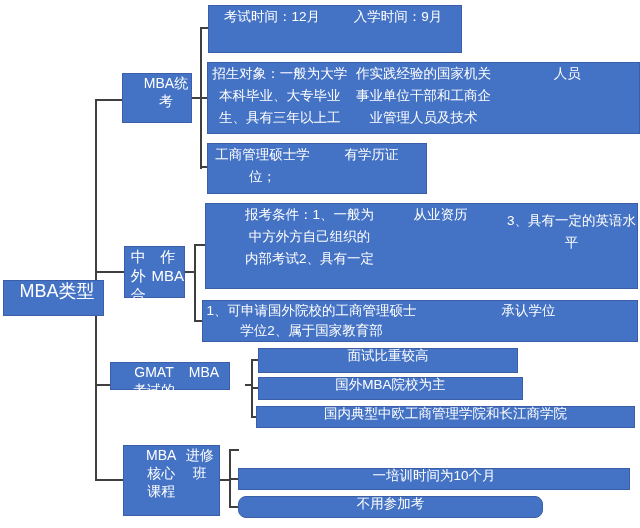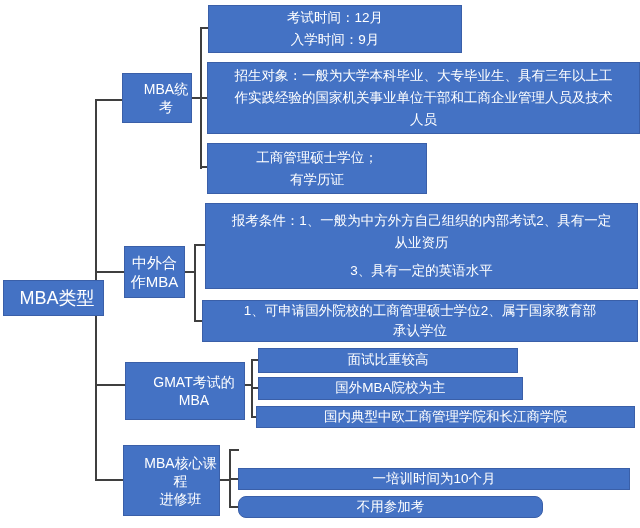--- a/index.html
+++ b/index.html
@@ -6,21 +6,21 @@
   .canvas{
     position:relative;width:640px;height:528px;background:#fff;overflow:hidden;
     font-family:"Liberation Sans","DejaVu Sans",sans-serif;
   }
   .hline,.vline{position:absolute;background:#3f3f3f;z-index:1;}
   .hline{height:2px;}
   .vline{width:2px;}
   .box{
     position:absolute;z-index:2;box-sizing:border-box;
     background:#4472C4;border:1px solid #3a5fa8;color:#fff;
-    display:flex;flex-direction:column;align-items:flex-start;justify-content:center;
+    display:flex;flex-direction:row;align-items:flex-start;justify-content:center;
     text-align:center;font-size:13.5px;line-height:22px;
   }
   .box .ln{display:block;width:100%;}
   .box .gap3{margin-top:6px;}
   .root{font-size:18px;line-height:20px;}
   .nodelbl{font-size:14px;line-height:18px;padding-left:18px;}
   .node2{font-size:15px;line-height:19px;}
   .small{line-height:1.1;}
 </style>
 </head>
@@ -77,31 +77,31 @@
   <div class="box" style="left:207px;top:143px;width:220px;height:51px;">
     <span class="ln">工商管理硕士学位；</span>
     <span class="ln">有学历证</span>
   </div>
 
   <div class="box node2" style="left:124px;top:246px;width:61px;height:52px;">
     <span class="ln">中外合</span>
     <span class="ln">作MBA</span>
   </div>
 
-  <div class="box" style="left:205px;top:203px;width:433px;height:86px;">
+  <div class="box" style="left:205px;top:203px;width:433px;height:86px;padding-left:38px;">
     <span class="ln">报考条件：1、一般为中方外方自己组织的内部考试2、具有一定</span>
     <span class="ln">从业资历</span>
     <span class="ln gap3">3、具有一定的英语水平</span>
   </div>
   <div class="box" style="left:202px;top:300px;width:436px;height:42px;line-height:20px;">
     <span class="ln">1、可申请国外院校的工商管理硕士学位2、属于国家教育部</span>
     <span class="ln">承认学位</span>
   </div>
 
-  <div class="box nodelbl" style="left:125px;top:362px;width:120px;height:58px;">
+  <div class="box nodelbl" style="left:110px;top:362px;width:120px;height:28px;">
     <span class="ln">GMAT考试的</span>
     <span class="ln">MBA</span>
   </div>
 
   <div class="box small" style="left:258px;top:348px;width:260px;height:25px;">
     <span class="ln">面试比重较高</span>
   </div>
   <div class="box small" style="left:258px;top:377px;width:265px;height:23px;">
     <span class="ln">国外MBA院校为主</span>
   </div>

